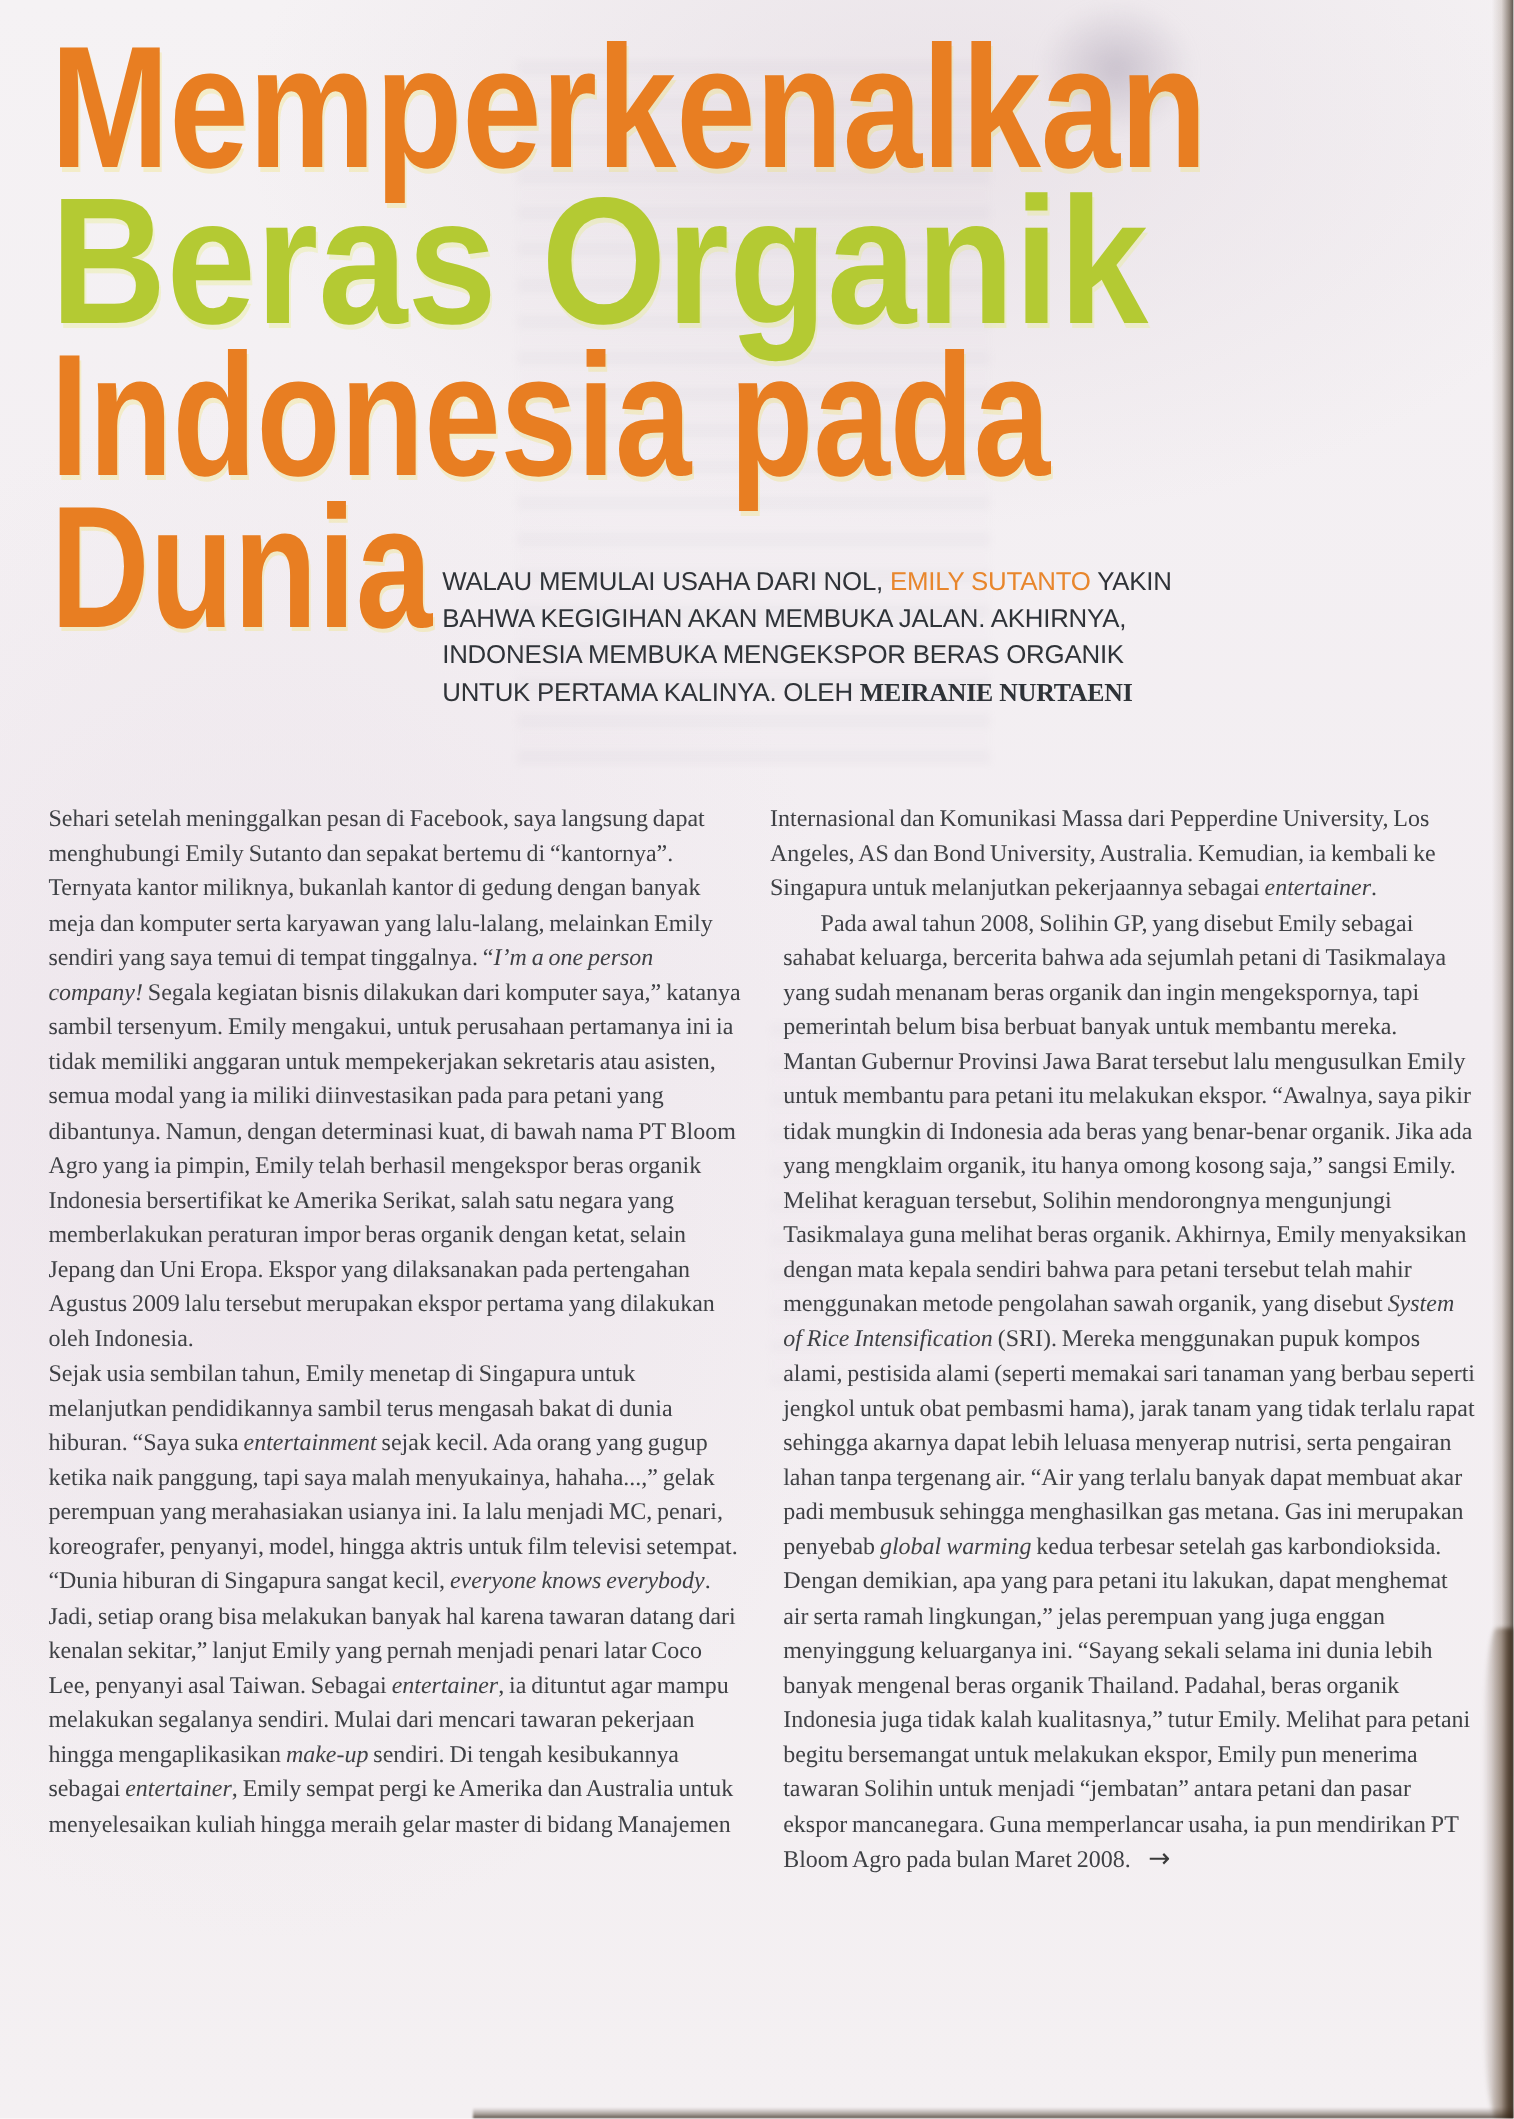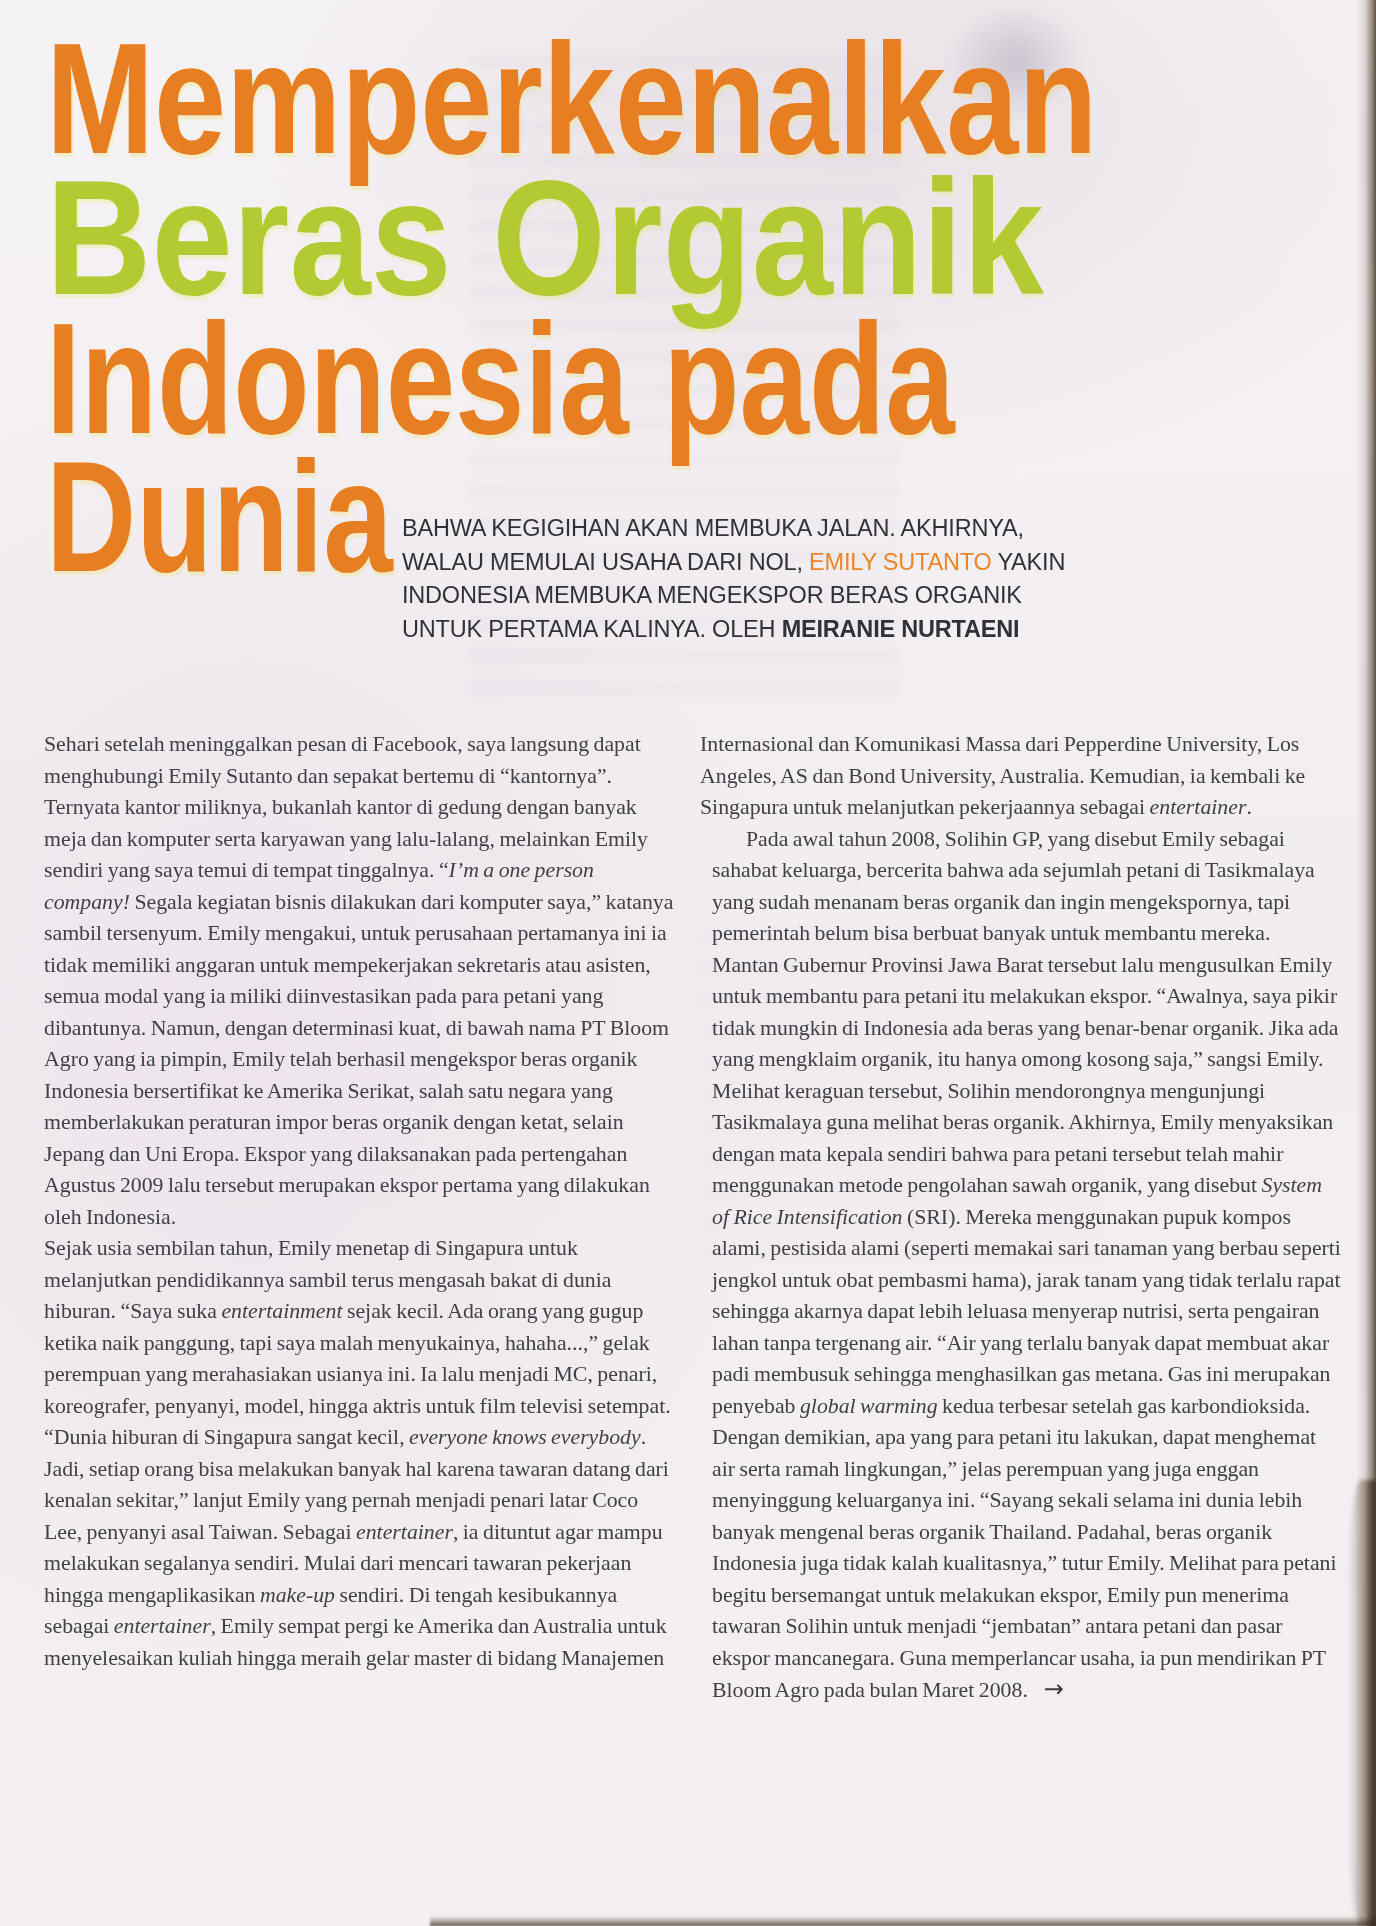--- a/index.html
+++ b/index.html
@@ -38,21 +38,21 @@
   .tl2{font-size:164px;transform:scaleX(0.89);}
   .tl3{font-size:158px;transform:scaleX(0.79);}
   .tl4{font-size:158px;transform:scaleX(0.79);}
   .c-orange{color:var(--orange,#e87e22);text-shadow:2px 4px 0 rgba(240,222,70,0.25);}
   .c-green{color:var(--green,#b4ca33);text-shadow:2px 4px 0 rgba(228,238,120,0.3);}
   
   .standfirst{position:absolute;left:402px;top:512px;font-size:23.5px;line-height:33.5px;
     color:var(--sf,#2f3338);letter-spacing:-0.2px;}
   .sf-line{white-space:nowrap;}
   .accent{color:var(--accent,#e8862c);}
-  .bd{font-weight:bold;}
+  .bd{font-weight:bold;font-family:Liberation Serif, serif;}
   
   .col{position:absolute;top:729px;font-family:"Liberation Serif",serif;
     font-size:21.8px;line-height:31.5px;color:var(--body,#3f4145);word-spacing:-1px;}
   .col-left{left:44px;width:630px;}
   .col-right{left:700px;width:641px;}
   .para{margin:0;}
   .indent{text-indent:34px;margin-left:12px;}
   .it{font-style:italic;}
   .subhead{font-family:"Liberation Sans",sans-serif;font-size:25px;font-weight:normal;
     color:var(--accent,#e8862c);margin:42px 0 10px 0;letter-spacing:0.2px;}
@@ -68,22 +68,22 @@
   <div class="ghost ghost-lines-2"></div>
 
   <header>
     <h1 class="title">
       <div class="tl tl1 c-orange">Memperkenalkan</div>
       <div class="tl tl2 c-green">Beras Organik</div>
       <div class="tl tl3 c-orange">Indonesia pada</div>
       <div class="tl tl4 c-orange">Dunia</div>
     </h1>
     <div class="standfirst" id="standfirst">
+        <div class="sf-line"><span>WALAU MEMULAI USAHA DARI NOL, </span><span class="accent">EMILY SUTANTO</span><span> YAKIN</span></div>
         <div class="sf-line"><span>BAHWA KEGIGIHAN AKAN MEMBUKA JALAN. AKHIRNYA,</span></div>
-        <div class="sf-line"><span>WALAU MEMULAI USAHA DARI NOL, </span><span class="accent">EMILY SUTANTO</span><span> YAKIN</span></div>
         <div class="sf-line"><span>INDONESIA MEMBUKA MENGEKSPOR BERAS ORGANIK</span></div>
         <div class="sf-line"><span>UNTUK PERTAMA KALINYA. OLEH </span><span class="bd">MEIRANIE NURTAENI</span></div>
       </div>
   </header>
 
   <main>
     <div class="col col-left" id="col-left">
         <p class="para"><span>Sehari setelah meninggalkan pesan di Facebook, saya langsung dapat menghubungi Emily Sutanto dan sepakat bertemu di “kantornya”. Ternyata kantor miliknya, bukanlah kantor di gedung dengan banyak meja dan komputer serta karyawan yang lalu-lalang, melainkan Emily sendiri yang saya temui di tempat tinggalnya. “</span><span class="it">I’m a one person company!</span><span> Segala kegiatan bisnis dilakukan dari komputer saya,” katanya sambil tersenyum. Emily mengakui, untuk perusahaan pertamanya ini ia tidak memiliki anggaran untuk mempekerjakan sekretaris atau asisten, semua modal yang ia miliki diinvestasikan pada para petani yang dibantunya. Namun, dengan determinasi kuat, di bawah nama PT Bloom Agro yang ia pimpin, Emily telah berhasil mengekspor beras organik Indonesia bersertifikat ke Amerika Serikat, salah satu negara yang memberlakukan peraturan impor beras organik dengan ketat, selain Jepang dan Uni Eropa. Ekspor yang dilaksanakan pada pertengahan Agustus 2009 lalu tersebut merupakan ekspor pertama yang dilakukan oleh Indonesia.</span></p>
         <p class="para"><span>Sejak usia sembilan tahun, Emily menetap di Singapura untuk melanjutkan pendidikannya sambil terus mengasah bakat di dunia hiburan. “Saya suka </span><span class="it">entertainment</span><span> sejak kecil. Ada orang yang gugup ketika naik panggung, tapi saya malah menyukainya, hahaha...,” gelak perempuan yang merahasiakan usianya ini. Ia lalu menjadi MC, penari, koreografer, penyanyi, model, hingga aktris untuk film televisi setempat. “Dunia hiburan di Singapura sangat kecil, </span><span class="it">everyone knows everybody</span><span>. Jadi, setiap orang bisa melakukan banyak hal karena tawaran datang dari kenalan sekitar,” lanjut Emily yang pernah menjadi penari latar Coco Lee, penyanyi asal Taiwan. Sebagai </span><span class="it">entertainer</span><span>, ia dituntut agar mampu melakukan segalanya sendiri. Mulai dari mencari tawaran pekerjaan hingga mengaplikasikan </span><span class="it">make-up</span><span> sendiri. Di tengah kesibukannya sebagai </span><span class="it">entertainer</span><span>, Emily sempat pergi ke Amerika dan Australia untuk menyelesaikan kuliah hingga meraih gelar master di bidang Manajemen</span></p>
       </div>

